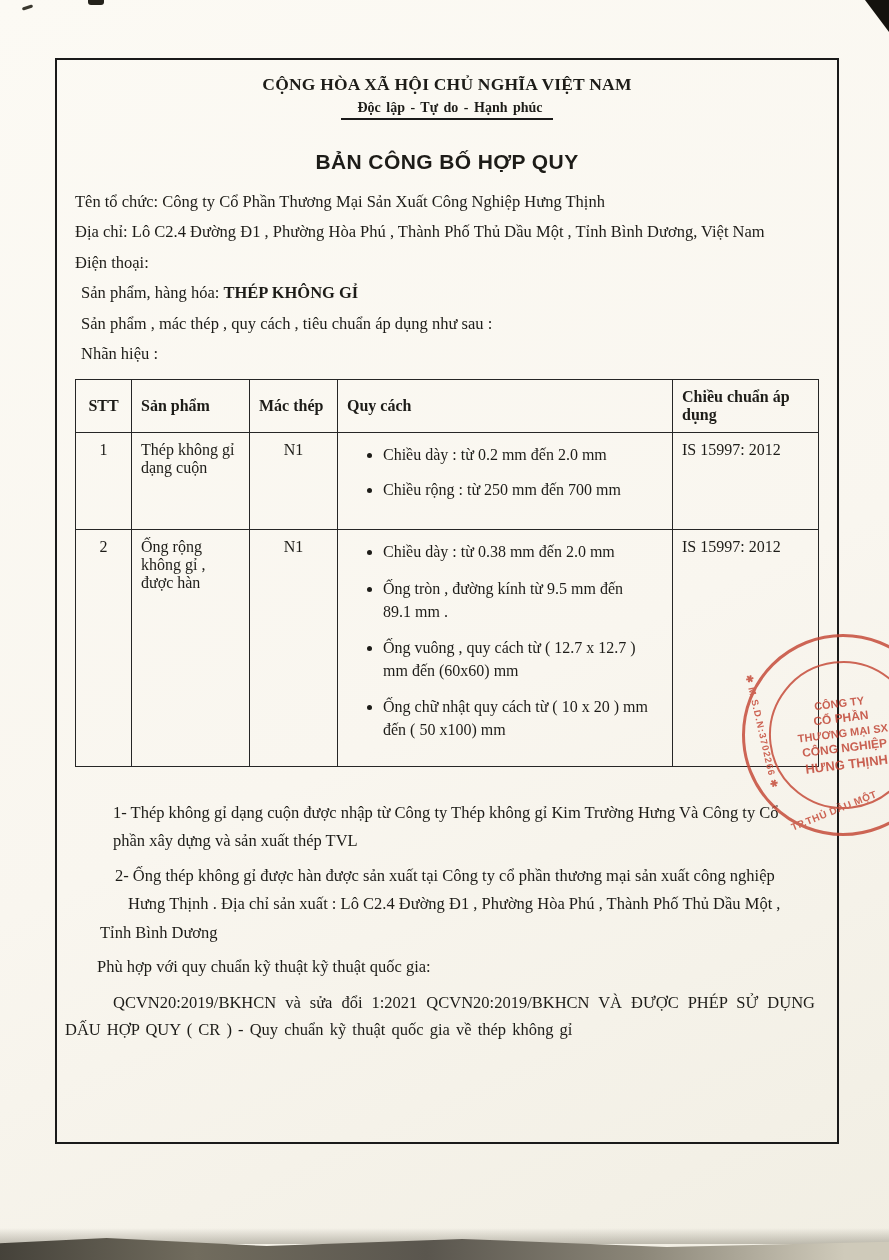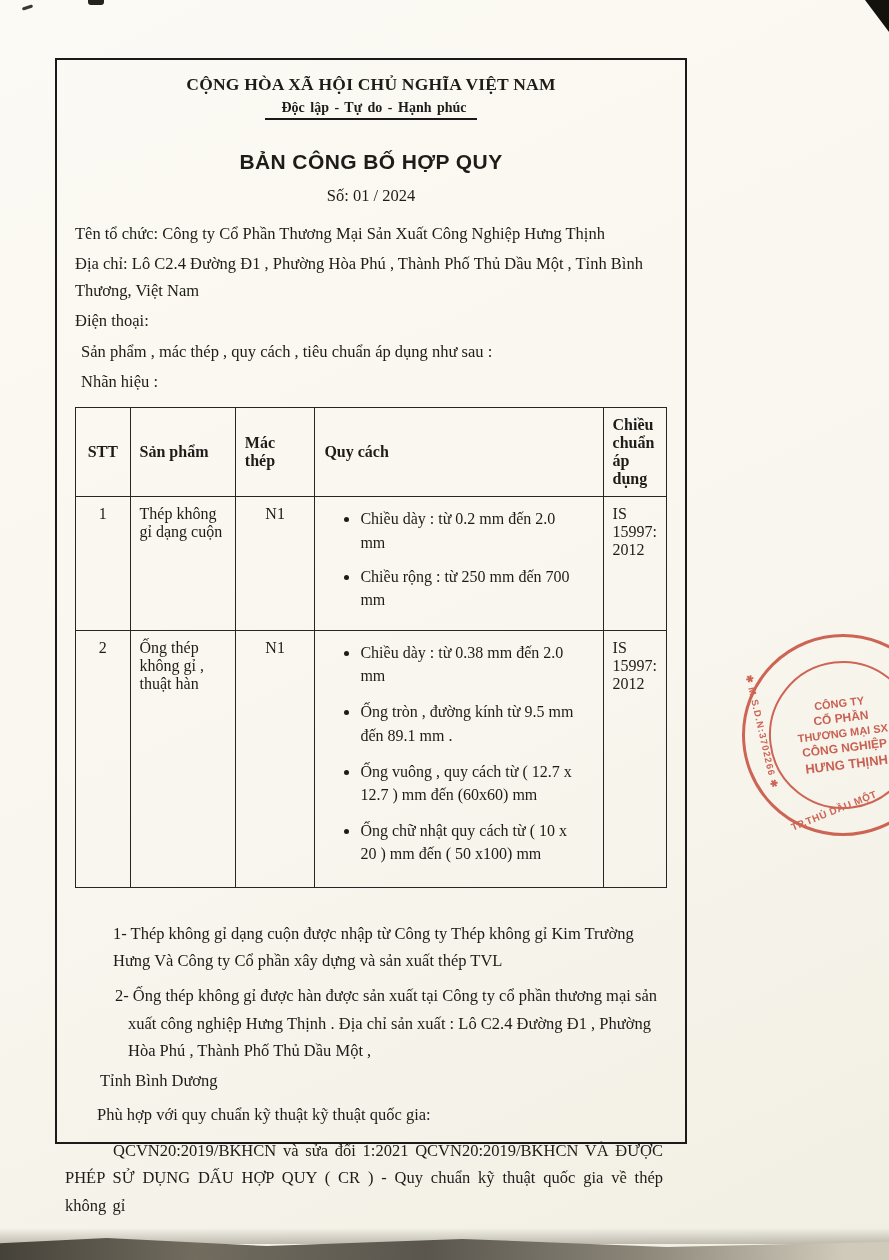--- a/index.html
+++ b/index.html
@@ -7,21 +7,21 @@
     width: 889px; height: 1260px;
     position: relative; overflow: hidden;
     background: linear-gradient(155deg, #fcfaf4 0%, #f9f6ef 55%, #f1eee3 100%);
     font-family: "Liberation Serif", serif;
     color: #1d1c18;
   }
 
   
   .frame {
     position: absolute; left: 55px; top: 58px;
-    width: 632px; height: 1086px;
+    width: 784px; height: 1086px;
     border: 2px solid #1a1a1a; box-sizing: border-box;
     padding: 10px 18px;
   }
 
   .nh1 { text-align: center; font-weight: bold; font-size: 17.5px; margin-top: 4px; letter-spacing: .2px; }
   .nh2wrap { text-align: center; margin-top: 3px; }
   .nh2 {
     display: inline-block; font-weight: bold; font-size: 14px;
     border-bottom: 2px solid #1a1a1a; padding: 0 10px 2px 16px; word-spacing: 2px;
   }
@@ -109,25 +109,25 @@
   <div class="frame">
 
     <div>
       <div class="nh1">CỘNG HÒA XÃ HỘI CHỦ NGHĨA VIỆT NAM</div>
       <div class="nh2wrap">
         <span class="nh2">Độc lập - Tự do - Hạnh phúc</span>
       </div>
     </div>
 
     <div class="doc-title">BẢN CÔNG BỐ HỢP QUY</div>
-    <div class="doc-number">Số: 01 / 2024</div>
 
     <p class="para org">Tên tổ chức: Công ty Cổ Phần Thương Mại Sản Xuất Công Nghiệp Hưng Thịnh</p>
-    <p class="para">Địa chỉ: Lô C2.4 Đường Đ1 , Phường Hòa Phú , Thành Phố Thủ Dầu Một , Tỉnh Bình Thương, Việt Nam</p>
+    <p class="para">Địa chỉ: Lô C2.4 Đường Đ1 , Phường Hòa Phú , Thành Phố Thủ Dầu Một , Tỉnh Bình Dương, Việt Nam</p>
     <p class="para">Điện thoại:</p>
+    <p class="para indent1"><span>Sản phẩm, hàng hóa: </span><span class="bold">THÉP KHÔNG GỈ</span></p>
     <p class="para indent1">Sản phẩm , mác thép , quy cách , tiêu chuẩn áp dụng như sau :</p>
     <p class="para indent1">Nhãn hiệu :</p>
 
     <table>
       <colgroup>
         <col style="width:56px">
           <col style="width:118px">
           <col style="width:88px">
           <col style="width:335px">
           <col>
@@ -149,21 +149,21 @@
           <td>
             <ul class="specs">
               <li>Chiều dày : từ 0.2 mm đến 2.0 mm</li>
               <li>Chiều rộng : từ 250 mm đến 700 mm</li>
             </ul>
           </td>
           <td>IS 15997: 2012</td>
         </tr>
         <tr class="r2">
           <td class="stt">2</td>
-          <td>Ống thép không gỉ , thuật hàn</td>
+          <td>Ống rộng không gỉ , được hàn</td>
           <td class="grade">N1</td>
           <td>
             <ul class="specs">
               <li>Chiều dày : từ 0.38 mm đến 2.0 mm</li>
               <li>Ống tròn , đường kính từ 9.5 mm đến 89.1 mm .</li>
               <li>Ống vuông , quy cách từ ( 12.7 x 12.7 ) mm đến (60x60) mm</li>
               <li>Ống chữ nhật quy cách từ ( 10 x 20 ) mm đến ( 50 x100) mm</li>
             </ul>
           </td>
           <td>IS 15997: 2012</td>

